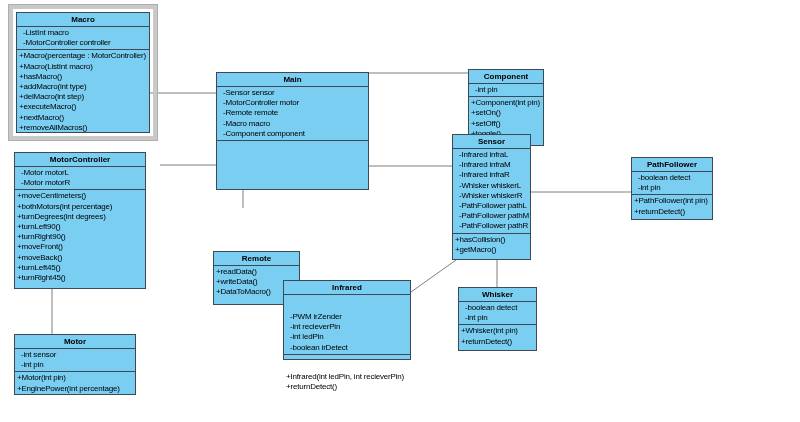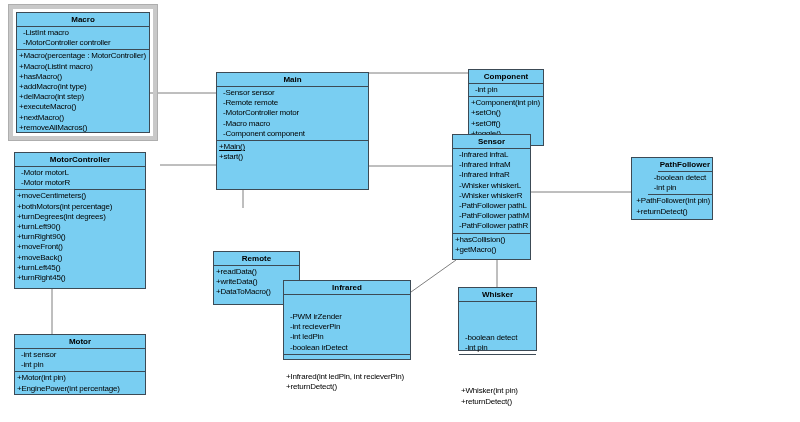--- a/index.html
+++ b/index.html
@@ -17,28 +17,28 @@
     font-weight:bold;text-align:center;font-size:8px;line-height:11px;
     padding:1px 2px;border-bottom:1px solid var(--box_border);white-space:nowrap;
   }
   .cb-attrs{border-bottom:1px solid var(--box_border);padding:1px 4px;}
   .cb-methods{padding:1px 0;flex:1;}
   .row{padding:0 2px;line-height:10.2px;white-space:nowrap;letter-spacing:-0.2px;}
   .u{text-decoration:underline;}
   
   #cb-macro          {left:16px;  top:12px;  width:134px; height:121px;}
   #cb-motorcontroller{left:14px;  top:152px; width:132px; height:137px;}
-  #cb-motor          {left:14px;  top:334px; width:132px; height:61px;}
+  #cb-motor          {left:14px;  top:334px; width:122px; height:61px;}
   #cb-main           {left:216px; top:72px;  width:153px; height:118px;}
   #cb-remote         {left:213px; top:208px; width:87px;  height:54px;margin-top:43px;}
   #cb-component      {left:468px; top:49px;  width:76px;  height:77px;margin-top:20px;}
   #cb-sensor         {left:452px; top:134px; width:79px;  height:126px;}
   #cb-infrared       {left:283px; top:280px; width:128px; height:80px;gap:16px;}
-  #cb-whisker        {left:458px; top:287px; width:79px;  height:64px;gap:30px;}
-  #cb-pathfollower   {left:631px; top:157px; width:82px;  height:63px;align-items:flex-end;}
+  #cb-whisker        {left:458px; top:287px; width:79px;  height:64px;}
+  #cb-pathfollower   {left:631px; top:157px; width:82px;  height:63px;}
   #selection-frame{
     position:absolute;left:9px;top:5px;width:148px;height:135px;box-sizing:border-box;
     border:4px solid var(--selection);outline:1px solid #aeaeae;
   }
   line.conn{stroke:var(--connector);stroke-width:1;}
 </style>
 </head>
 <body>
 
 <div id="canvas">
@@ -103,28 +103,24 @@
     <div class="cb-methods">
         <div class="row">+Motor(int pin)</div>
         <div class="row">+EnginePower(int percentage)</div>
       </div>
   </div>
 
   <div class="classbox" id="cb-main">
     <div class="cb-title">Main</div>
     <div class="cb-attrs">
         <div class="row">-Sensor sensor</div>
+        <div class="row">-MotorController motor</div>
         <div class="row">-Remote remote</div>
-        <div class="row">-MotorController motor</div>
         <div class="row">-Macro macro</div>
         <div class="row">-Component component</div>
-      </div>
-    <div class="cb-methods">
-        <div class="row u">+Main()</div>
-        <div class="row">+start()</div>
       </div>
   </div>
 
   <div class="classbox" id="cb-remote">
     <div class="cb-title">Remote</div>
     <div class="cb-methods">
         <div class="row">+readData()</div>
         <div class="row">+writeData()</div>
         <div class="row">+DataToMacro()</div>
       </div>

